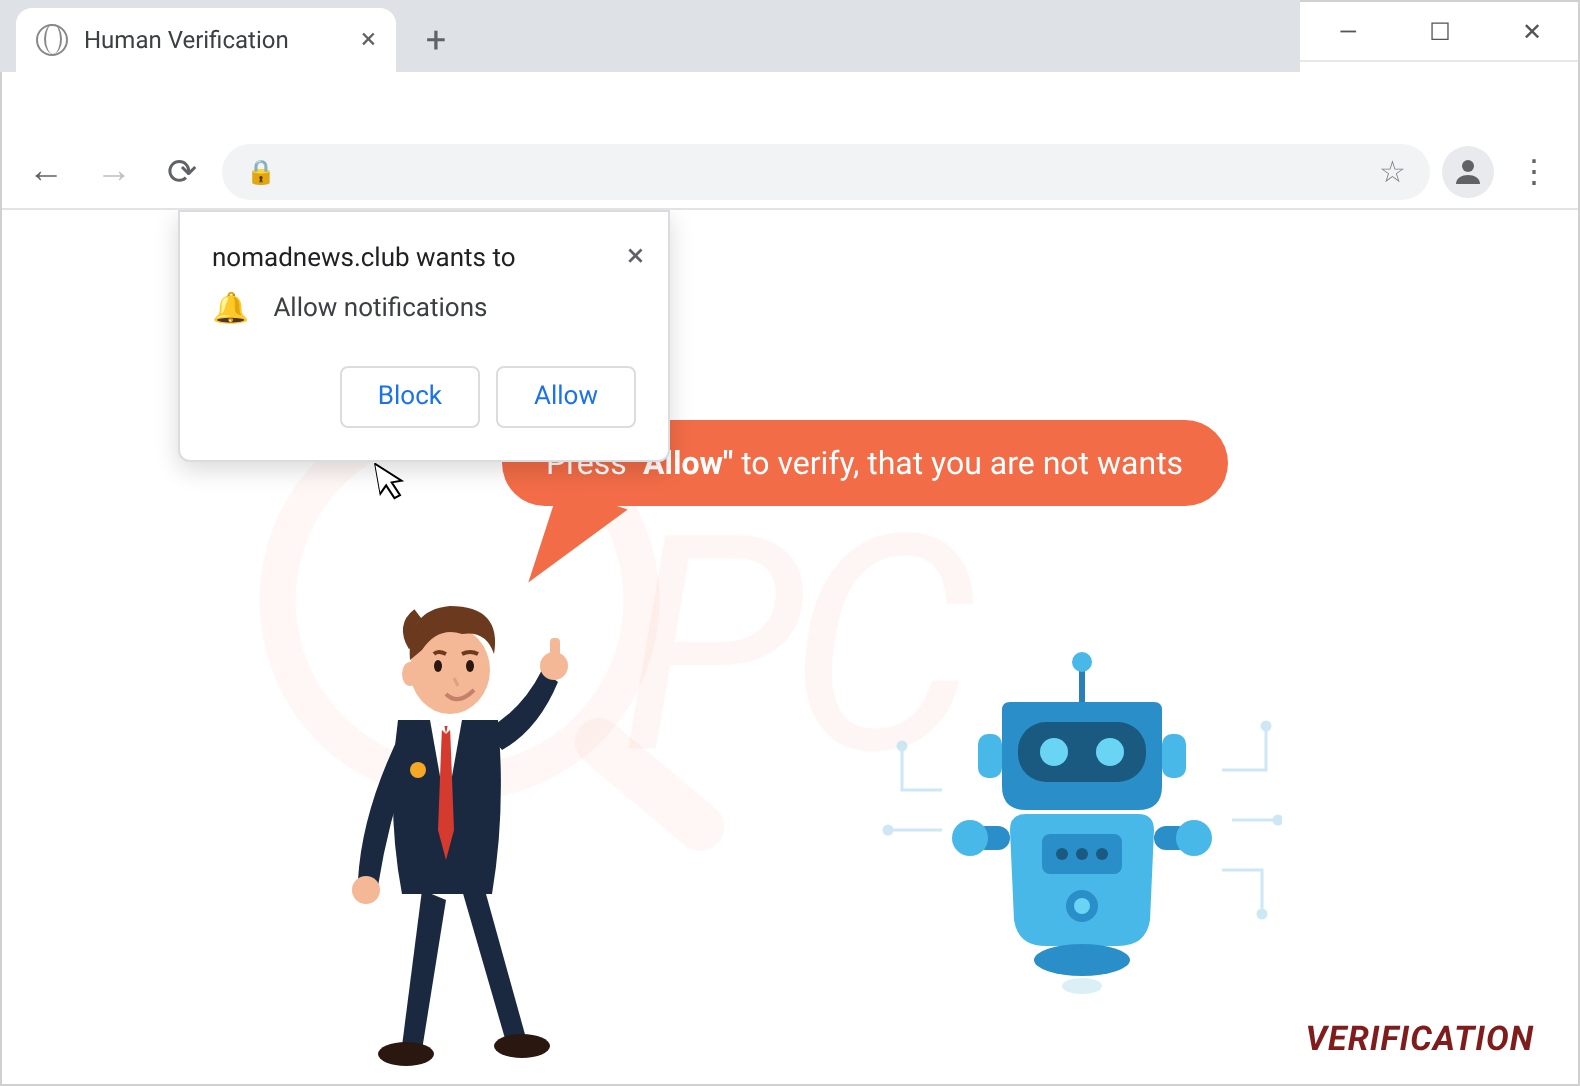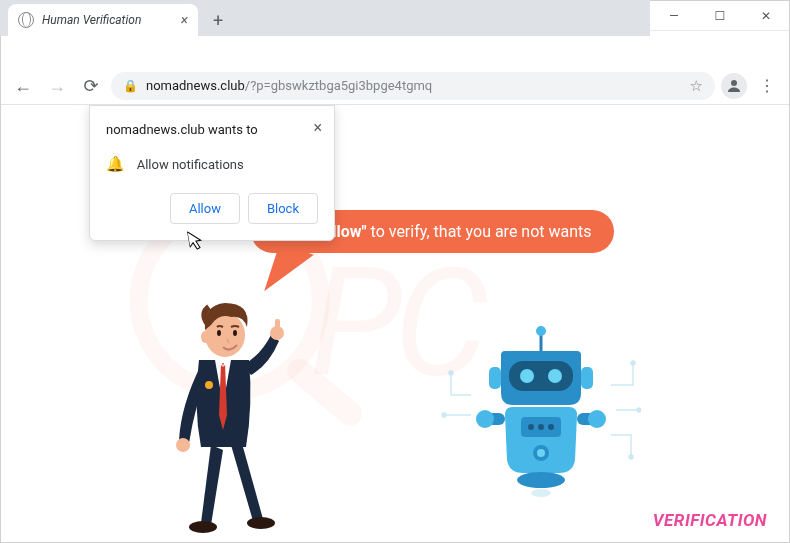--- a/index.html
+++ b/index.html
@@ -4,21 +4,21 @@
 <style>
   * { margin: 0; padding: 0; box-sizing: border-box; font-family: -apple-system, BlinkMacSystemFont, "Segoe UI", Roboto, Arial, sans-serif; }
   body { width: 790px; height: 543px; background: #fff; overflow: hidden; position: relative; }
   
   .window { width: 790px; height: 543px; border: 1px solid #d0d0d0; background: #fff; display: flex; flex-direction: column; }
   
   .titlebar { height: 30px; background: #fff; display: flex; align-items: center; justify-content: flex-end; border-bottom: 1px solid #e8e8e8; }
   .titlebar .winbtn { width: 46px; height: 30px; display: flex; align-items: center; justify-content: center; color: #555; font-size: 12px; }
   
   .tabstrip { height: 36px; background: #dee1e6; display: flex; align-items: flex-end; padding-left: 8px; position: absolute; top: 0; left: 0; right: 140px; }
-  .tab { height: 32px; background: #fff; border-radius: 8px 8px 0 0; display: flex; align-items: center; padding: 0 10px; gap: 8px; min-width: 190px; font-size: 12px; color: #3c4043; font-style: italic; }
+  .tab { height: 32px; background: #fff; border-radius: 8px 8px 0 0; display: flex; align-items: center; padding: 0 10px; gap: 8px; min-width: 190px; font-size: 12px; color: #3c4043; }
   .tab .favicon { width: 16px; height: 16px; border: 1.5px solid #888; border-radius: 50%; position: relative; }
   .tab .favicon::after { content: ""; position: absolute; left: 3px; top: -1px; width: 7px; height: 15px; border: 1.5px solid #888; border-top: 0; border-bottom: 0; border-radius: 50%; }
   .tab .close { margin-left: auto; font-size: 14px; color: #5f6368; }
   .newtab { width: 28px; height: 28px; display: flex; align-items: center; justify-content: center; color: #5f6368; font-size: 18px; margin-left: 6px; margin-bottom: 2px; }
   
   .toolbar { height: 38px; background: #fff; display: flex; align-items: center; padding: 0 8px; gap: 6px; border-bottom: 1px solid #e3e3e3; margin-top: 36px; }
   .navbtn { width: 28px; height: 28px; display: flex; align-items: center; justify-content: center; color: #5f6368; font-size: 18px; border-radius: 50%; }
   .navbtn.disabled { color: #bdc1c6; }
   .omnibox { flex: 1; height: 28px; background: #f1f3f4; border-radius: 14px; display: flex; align-items: center; padding: 0 12px; gap: 8px; font-size: 13px; color: #5f6368; }
   .omnibox .lock { font-size: 12px; color: #5f6368; }
@@ -28,39 +28,39 @@
   .profile { width: 26px; height: 26px; border-radius: 50%; background: #e8eaed; display: flex; align-items: center; justify-content: center; color: #5f6368; font-size: 15px; }
   .menudots { width: 28px; height: 28px; display: flex; align-items: center; justify-content: center; color: #5f6368; font-size: 16px; }
   
   .content { flex: 1; position: relative; background: #fff; overflow: hidden; }
   
   .watermark { position: absolute; left: 50%; top: 50%; transform: translate(-50%, -50%); font-size: 150px; font-weight: 400; color: rgba(230, 100, 60, 0.06); letter-spacing: -8px; font-style: italic; line-height: 0.85; text-align: center; pointer-events: none; }
   .watermark .wm-search { position: absolute; left: -180px; top: -60px; width: 200px; height: 200px; border: 18px solid rgba(230, 100, 60, 0.05); border-radius: 50%; }
   .watermark .wm-handle { position: absolute; left: -30px; top: 120px; width: 90px; height: 24px; background: rgba(230, 100, 60, 0.05); transform: rotate(40deg); border-radius: 12px; }
   
   .permission { position: absolute; left: 88px; top: 0; width: 246px; background: #fff; border: 1px solid #dadce0; border-radius: 0 0 6px 6px; box-shadow: 0 4px 12px rgba(0,0,0,0.15); padding: 16px; z-index: 100; }
-  .permission .ptitle { font-size: 13px; color: #202124; margin-bottom: 18px; position: relative; }
+  .permission .ptitle { font-size: 13px; color: #202124; margin-bottom: 8px; position: relative; }
   .permission .pclose { position: absolute; right: -4px; top: -4px; color: #5f6368; font-size: 16px; }
   .permission .prow { display: flex; align-items: center; gap: 12px; font-size: 13px; color: #3c4043; margin-bottom: 20px; }
   .permission .bell { font-size: 15px; color: #5f6368; }
   .permission .pbtns { display: flex; justify-content: flex-end; gap: 8px; }
   .permission .pbtn { padding: 7px 18px; border: 1px solid #dadce0; border-radius: 4px; background: #fff; color: #1a73e8; font-size: 13px; cursor: pointer; }
   
   .bubble-wrap { position: absolute; left: 250px; top: 105px; }
   .bubble { background: #f26c47; color: #fff; padding: 12px 22px; border-radius: 22px; font-size: 16px; white-space: nowrap; }
   .bubble b { font-weight: 700; }
   .bubble-tail { position: absolute; left: 20px; top: 38px; width: 0; height: 0; border-left: 0 solid transparent; border-right: 36px solid transparent; border-top: 50px solid #f26c47; transform: rotate(18deg); }
   
   .man { position: absolute; left: 150px; top: 170px; width: 160px; height: 260px; }
   .man svg { width: 100%; height: 100%; }
   
   .robot { position: absolute; left: 440px; top: 210px; width: 200px; height: 200px; }
   .robot svg { width: 100%; height: 100%; }
   
-  .verif { position: absolute; right: 22px; bottom: 12px; color: #ec4899; font-size: 17px; font-weight: 700; font-style: italic; letter-spacing: 0.5px; }
+  .verif { position: absolute; right: 22px; bottom: 12px; color: #7f1d1d; font-size: 17px; font-weight: 700; font-style: italic; letter-spacing: 0.5px; }
   
   .cursor { position: absolute; left: 188px; top: 125px; font-size: 16px; color: #000; z-index: 200; pointer-events: none; transform: rotate(-10deg); }
 </style>
 </head>
 <body>
 
 <div class="window">
 
   <div class="tabstrip">
     <div class="tab">
@@ -76,23 +76,20 @@
     <div class="winbtn">☐</div>
     <div class="winbtn">✕</div>
   </div>
 
   <div class="toolbar">
     <div class="navbtn">←</div>
     <div class="navbtn disabled">→</div>
     <div class="navbtn">⟳</div>
     <div class="omnibox">
       <span class="lock">🔒</span>
-      <span>
-        <span class="domain">nomadnews.club</span><span class="path">/?p=gbswkztbga5gi3bpge4tgmq</span>
-      </span>
       <span class="star">☆</span>
     </div>
     <div class="profile">
       <svg width="18" height="18" viewBox="0 0 24 24">
           <circle cx="12" cy="8" r="4" fill="#5f6368"></circle>
           <path d="M4 20c0-4 4-6 8-6s8 2 8 6" fill="#5f6368"></path>
         </svg>
     </div>
     <div class="menudots">⋮</div>
   </div>
@@ -108,22 +105,22 @@
     <div class="permission">
       <div class="ptitle">
         <span>nomadnews.club wants to</span>
         <span class="pclose">×</span>
       </div>
       <div class="prow">
         <span class="bell">🔔</span>
         <span>Allow notifications</span>
       </div>
       <div class="pbtns">
+        <button class="pbtn">Block</button>
         <button class="pbtn">Allow</button>
-        <button class="pbtn">Block</button>
       </div>
     </div>
 
     <div class="bubble-wrap">
       <div class="bubble">
         <span>Press </span><b>"Allow"</b><span> to verify, that you are not wants</span>
       </div>
       <div class="bubble-tail"></div>
     </div>
 

